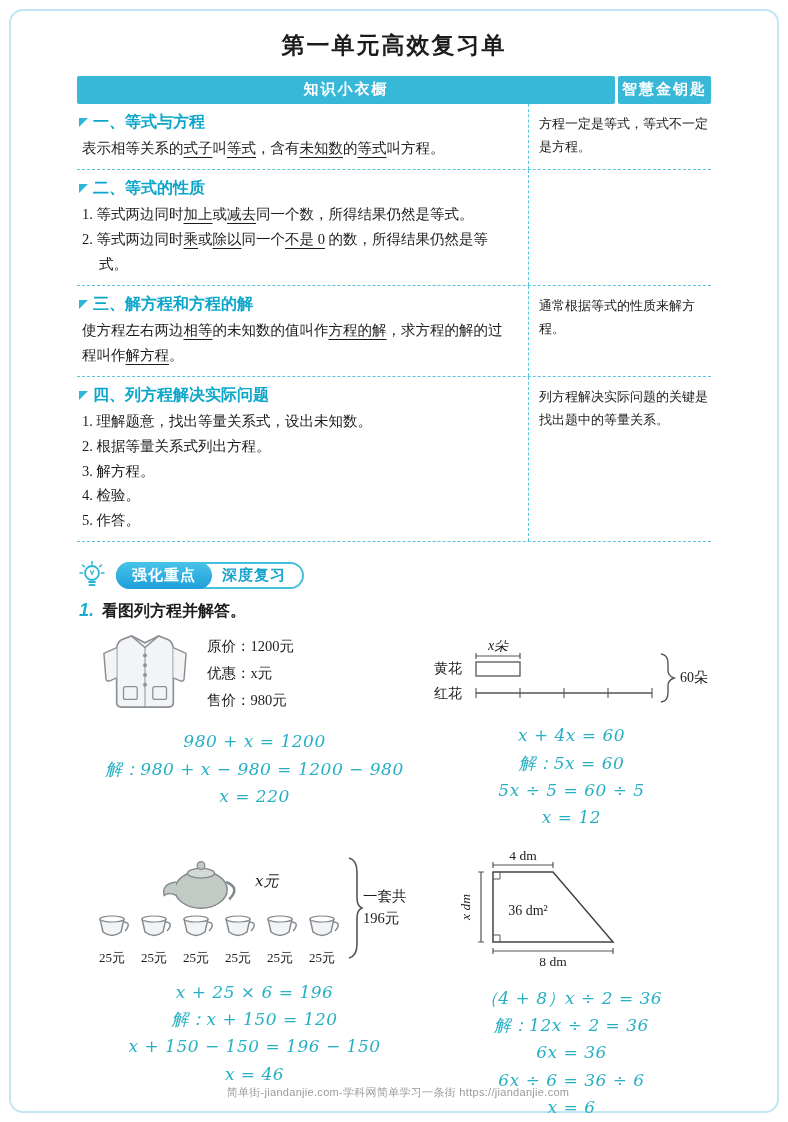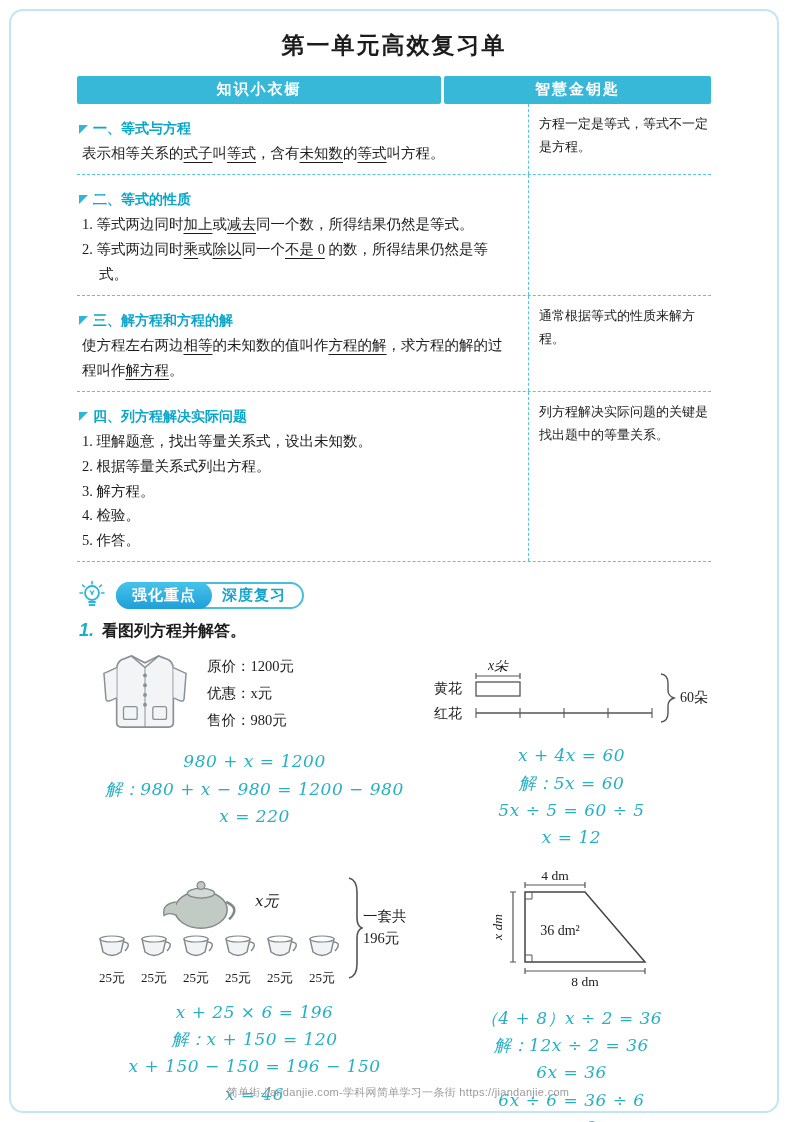--- a/index.html
+++ b/index.html
@@ -8,26 +8,26 @@
   .page { position:relative; width:788px; height:1122px; overflow:hidden; background:#fff; }
   .frame { position:absolute; inset:9px; border:2px solid #c3e6f4; border-radius:14px; pointer-events:none; }
   .content { position:relative; padding:30px 77px 0; }
 
   .title { text-align:center; font-size:23px; font-weight:bold; letter-spacing:2px; margin-bottom:15px; }
 
   
   .ktable { width:634px; }
   .thead { display:flex; gap:3px; }
   .th { background:#38b8d9; color:#fff; font-weight:bold; font-size:15px; text-align:center; padding:4px 0 5px; border-radius:2px; letter-spacing:2px; }
-  .th-left { width:364px; }
+  .th-left { width:538px; }
   .th-right { flex:1; }
   .trow { display:flex; border-bottom:1.5px dashed #56c5de; }
   .cell-left { width:452px; border-right:1.5px dashed #56c5de; padding:6px 12px 8px 2px; }
   .cell-right { flex:1; padding:8px 2px 8px 10px; font-family:"Liberation Serif","DejaVu Serif",serif; font-size:13px; line-height:1.8; }
-  .sec-heading { display:flex; align-items:center; gap:5px; color:#0ba7cb; font-weight:bold; font-size:14px; margin:10px 0 3px; }
+  .sec-heading { display:flex; align-items:center; gap:5px; color:#0ba7cb; font-weight:bold; font-size:16px; margin:2px 0 3px; }
   .marker { width:0; height:0; border-left:9px solid #2eb6d8; border-bottom:9px solid transparent; }
   .sec-line { font-family:"Liberation Serif","DejaVu Serif",serif; font-size:14.5px; line-height:1.72; }
   .plain { padding-left:3px; }
   .hang { padding-left:20px; text-indent:-17px; }
   .u { text-decoration:underline; text-underline-offset:4px; text-decoration-thickness:1px; }
 
   
   .badge-row { display:flex; align-items:center; gap:9px; margin:18px 0 10px; }
   .capsule { display:inline-flex; align-items:flex-end; border:2px solid #45c0db; border-radius:17px; padding-right:14px; }
   .badge-solid { background:linear-gradient(180deg,#47c3ea,#1f9fd9); color:#fff; font-weight:bold; font-size:15px; padding:4px 16px; border-radius:16px; margin:-2px; letter-spacing:1px; }
@@ -50,21 +50,21 @@
 
   .flower-fig { margin:10px 0 0 2px; }
 
   .teaset-fig { display:flex; align-items:center; gap:0; margin:4px 0 0 14px; }
   .pot-row { display:flex; align-items:center; gap:8px; margin-left:64px; }
   .pot-label { font-family:"DejaVu Serif",serif; font-style:italic; font-size:15px; }
   .cup-prices { display:flex; width:252px; }
   .cup-prices span { width:42px; text-align:center; font-size:13px; font-family:"Liberation Serif","DejaVu Serif",serif; }
   .teaset-total { font-size:14.5px; font-family:"Liberation Serif","DejaVu Serif",serif; line-height:1.5; text-align:left; }
 
-  .trap-fig { margin:4px 0 0 26px;text-align:center; }
+  .trap-fig { margin:4px 0 0 26px; }
 
   .footer { position:absolute; left:8px; right:0; bottom:22px; text-align:center; color:#9b9b9b; font-size:11px; letter-spacing:.3px; }
 
   svg text { font-family:"Liberation Serif","DejaVu Serif",serif; fill:#222; }
 </style>
 </head>
 <body>
 
 <div class="page">
   <div class="frame"></div>

